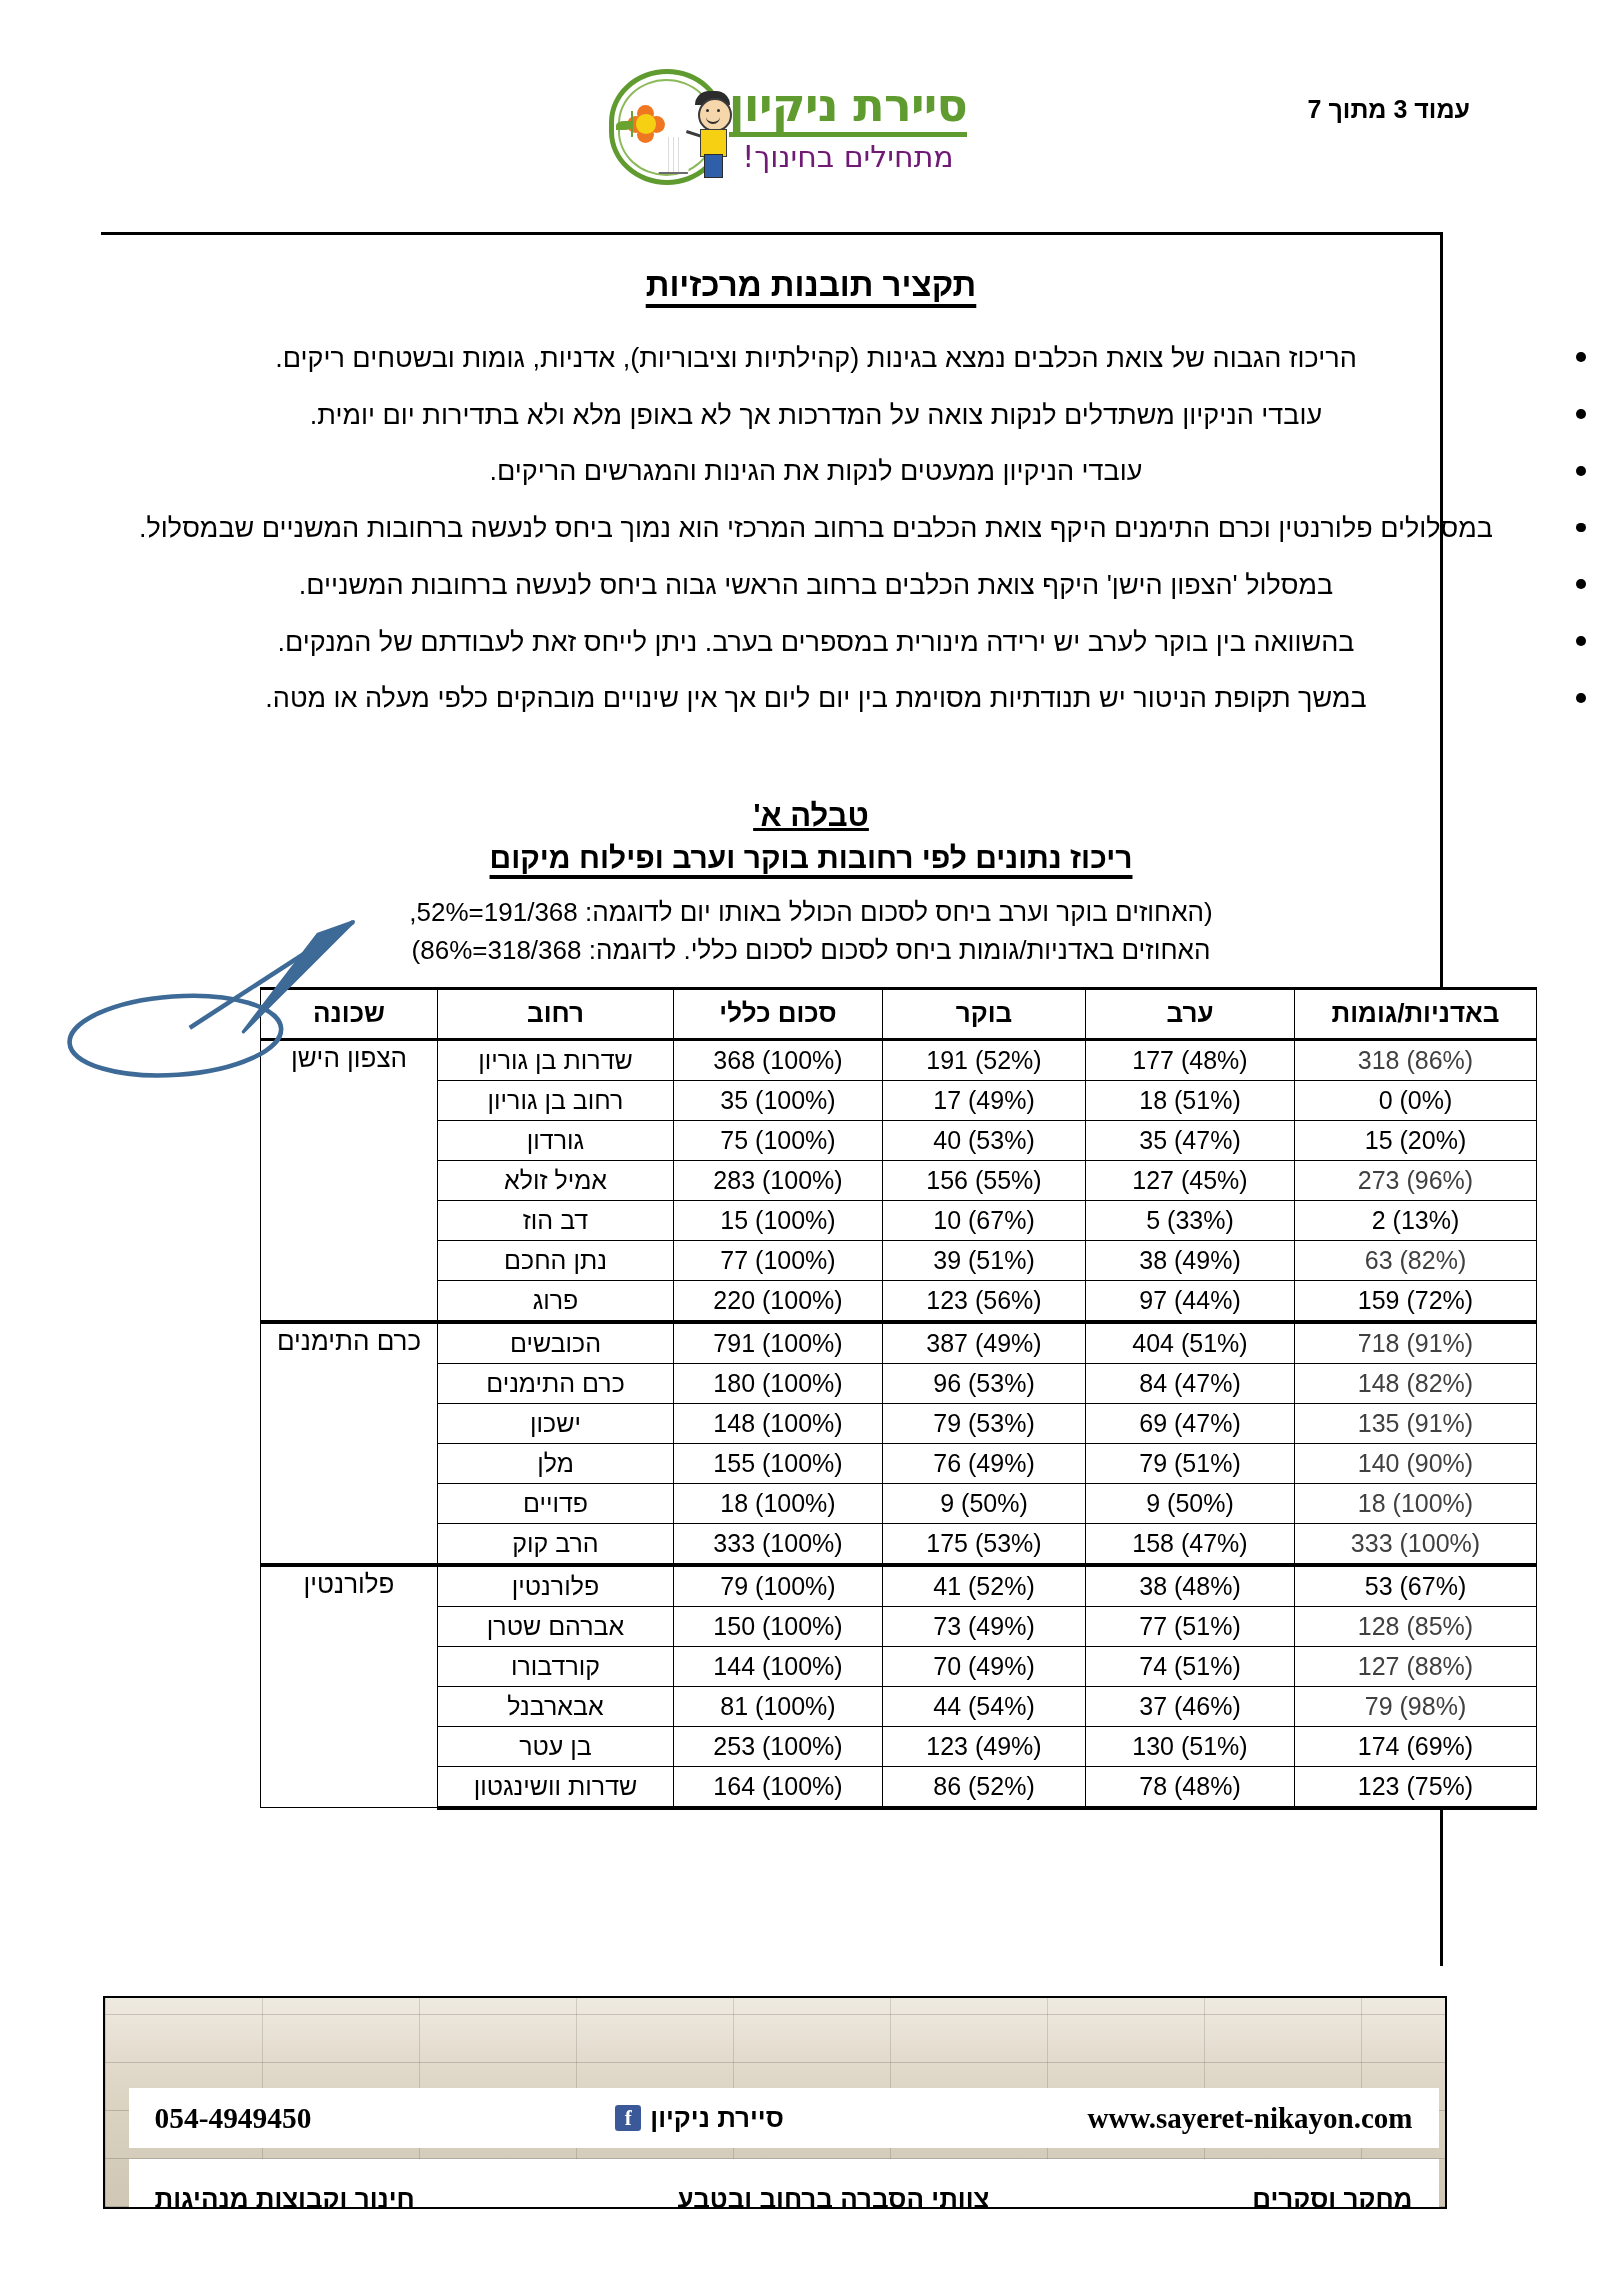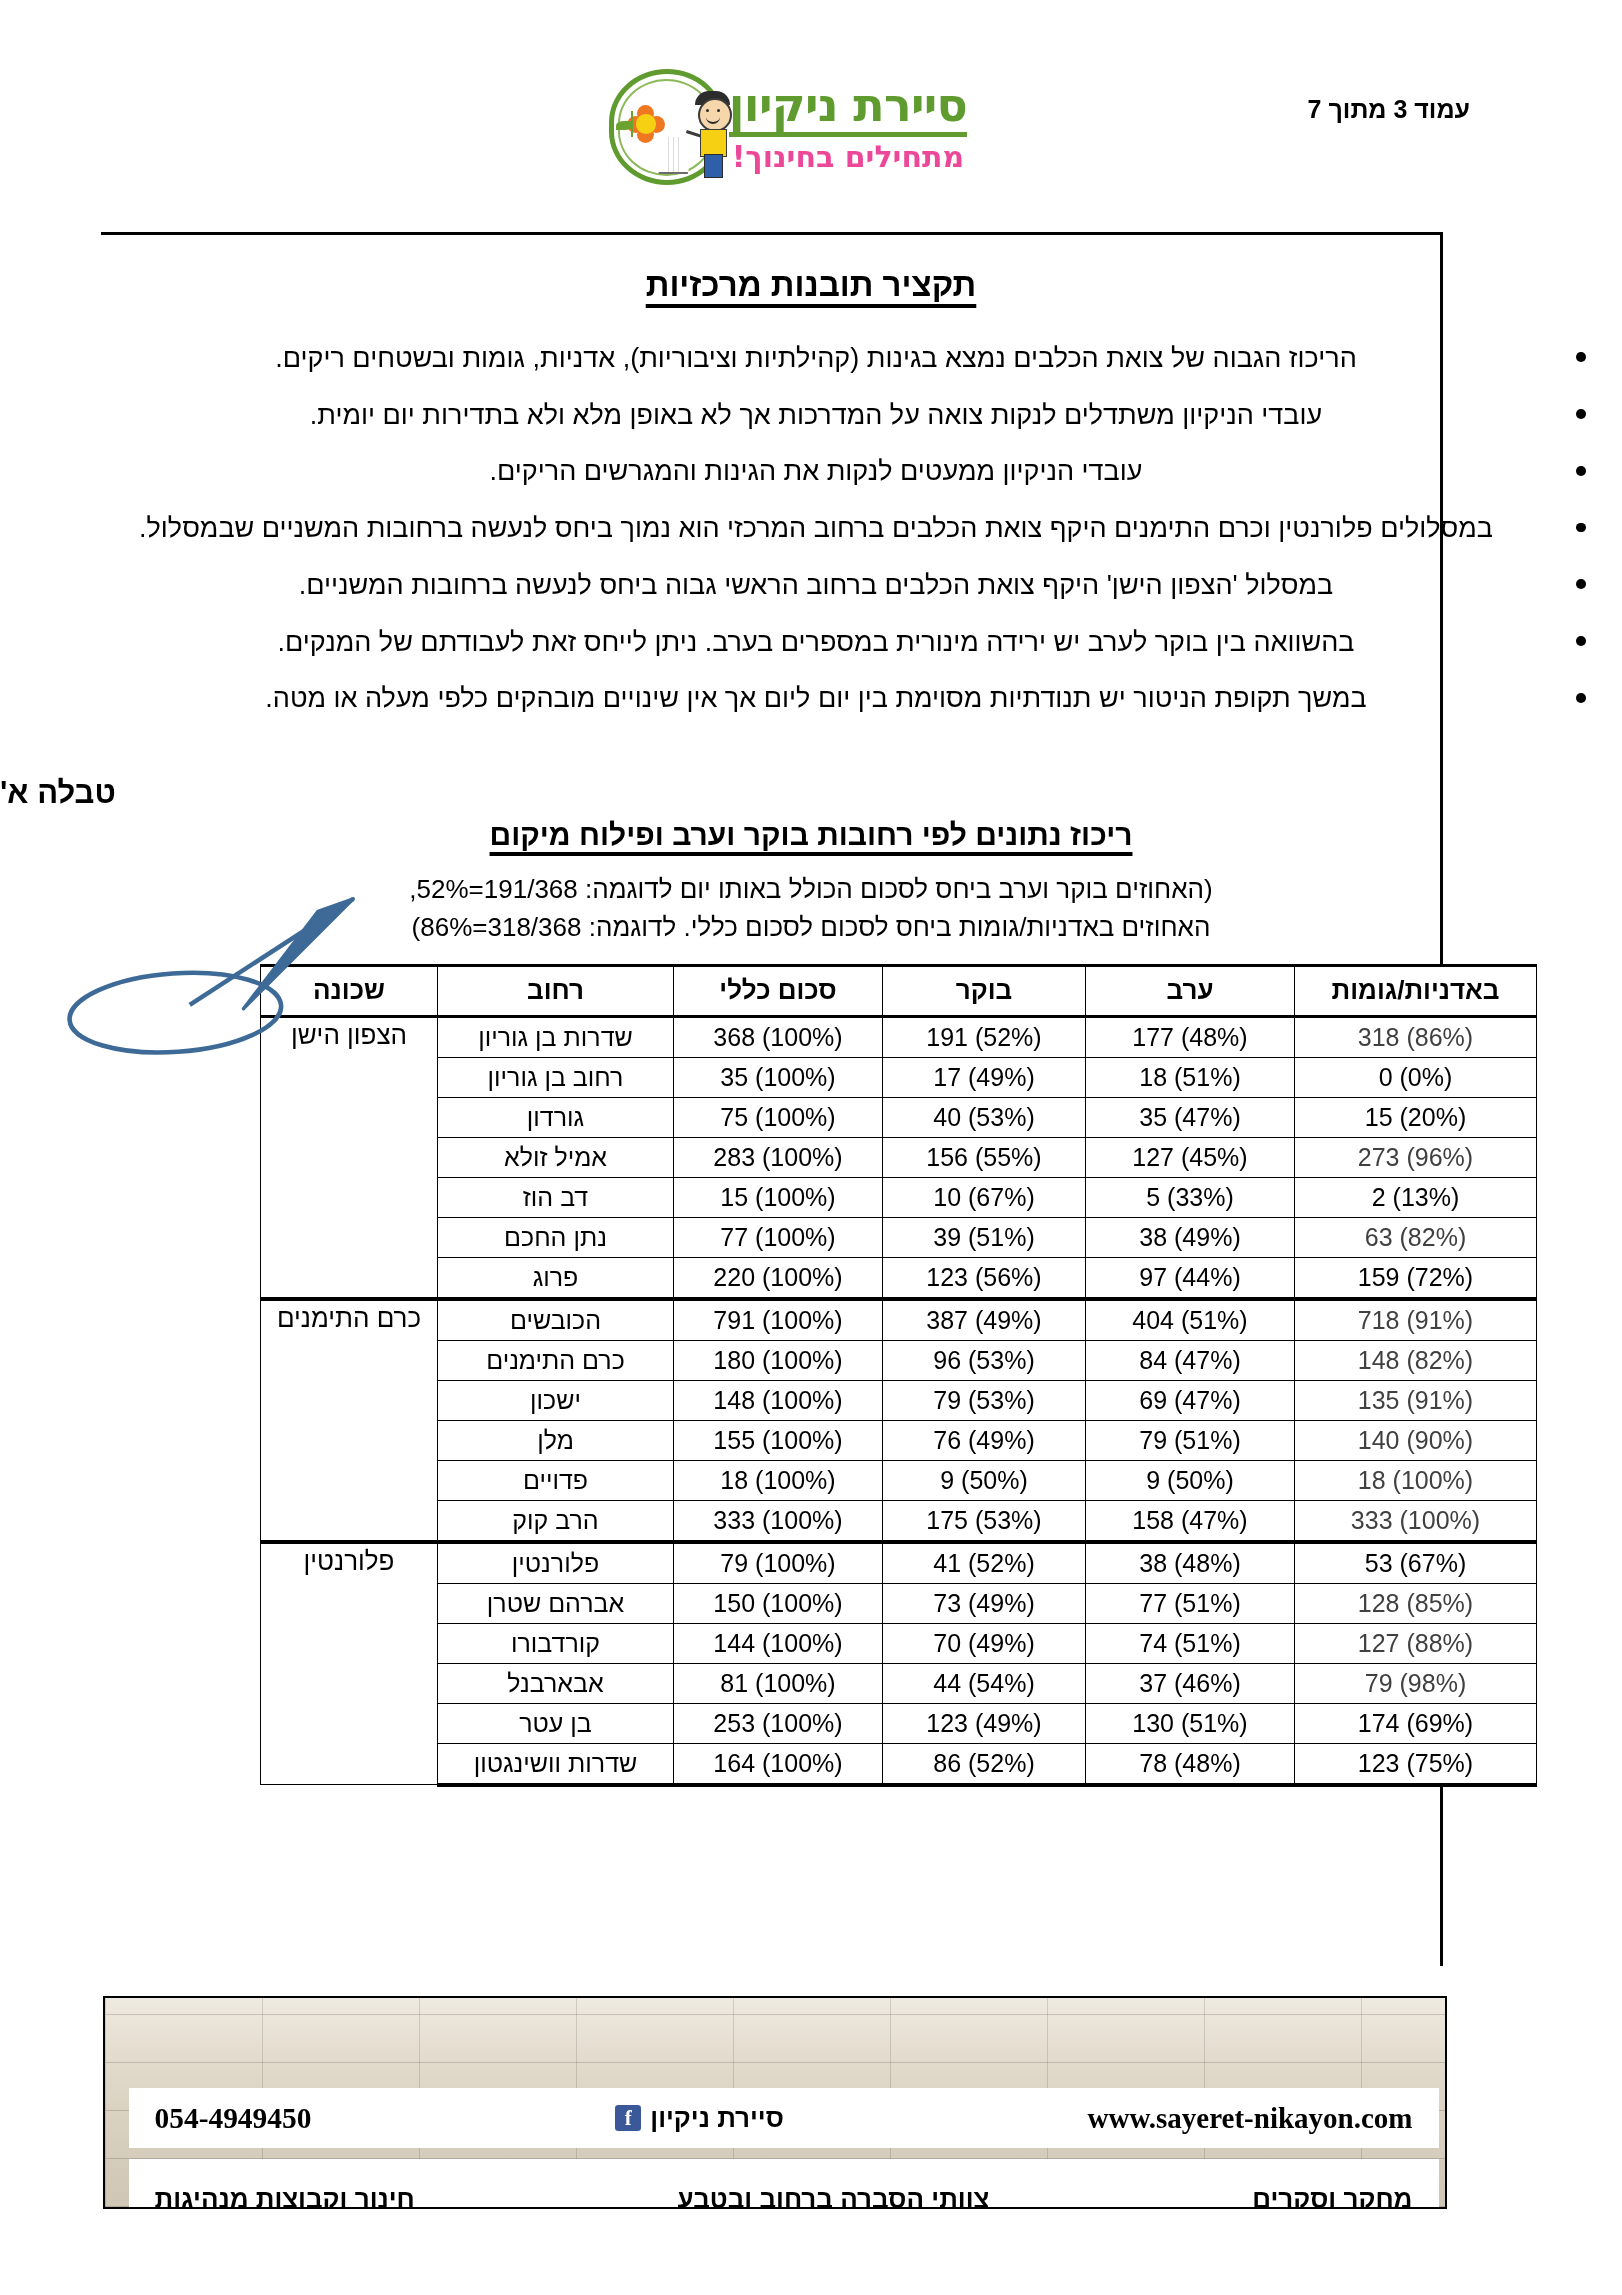--- a/index.html
+++ b/index.html
@@ -68,21 +68,21 @@
   .kid-body{position:absolute;left:86px;top:55px;width:25px;height:26px;background:#f5d013;border:1.3px solid #3b3b3b;}
   .kid-legs{position:absolute;left:90px;top:80px;width:17px;height:22px;background:#2f5fa8;border:1.3px solid #2b2b2b;}
   .kid-arm{position:absolute;left:72px;top:59px;width:19.6px;height:2.6px;background:#3b3b3b;transform:rotate(18deg);}
   .logo-text { text-align: center; line-height: 1.0; }
   .logo-title {
     font-size: 46px; font-weight: bold; color: #5f9b2e;
     font-family: "DejaVu Sans", sans-serif; letter-spacing: -0.7px; white-space: nowrap;
   }
   .logo-rule { height: 4.6px; background: #5f9b2e; margin: 3.9px 0 5.2px 0; }
   .logo-sub {
-    font-size: 30px; font-weight: bold; color: #ec4899;
+    font-size: 30px; font-weight: normal; color: #701a75;
     font-family: "DejaVu Sans", sans-serif; white-space: nowrap;
   }
 
   
   .frame-top {
     position: absolute; left: 101px; top: 232px; width: 1341px; height: 3.3px; background: #000;
   }
   .frame-right {
     position: absolute; left: 1440px; top: 232px; width: 3.3px; height: 1734px; background: #000;
   }
@@ -107,21 +107,21 @@
     margin-bottom: 15.7px;
     text-align: center;
   }
   ul.bullets li .dot {
     position: absolute; right: 36px; top: 14.4px;
     width: 9.8px; height: 9.8px; background: #000; border-radius: 50%;
   }
 
   
   .tbl-heading {
-    text-align: left; font-size: 31px; font-weight: bold; margin-top: 56px;
+    text-align: center; font-size: 31px; font-weight: bold; margin-top: 79px; text-decoration: underline;
   }
   .tbl-subheading {
     text-align: center; font-size: 30px; font-weight: bold; margin-top: 6.5px;
     text-decoration: underline; text-decoration-thickness: 3.9px; text-underline-offset: 7.2px;
   }
   .tbl-note {
     text-align: center; font-size: 26px; line-height: 1.45; margin-top: 19.6px;
   }
 
   

